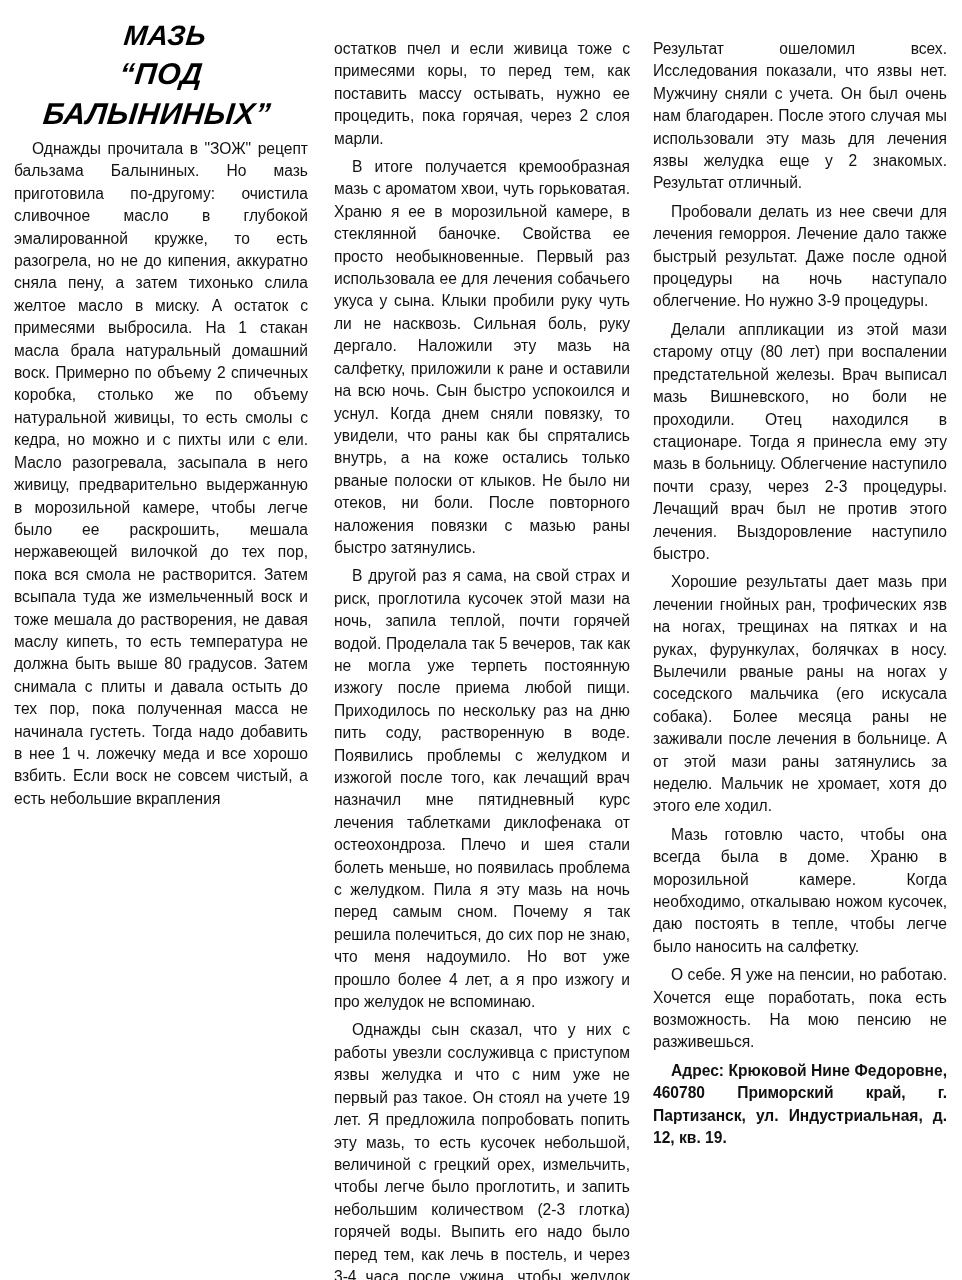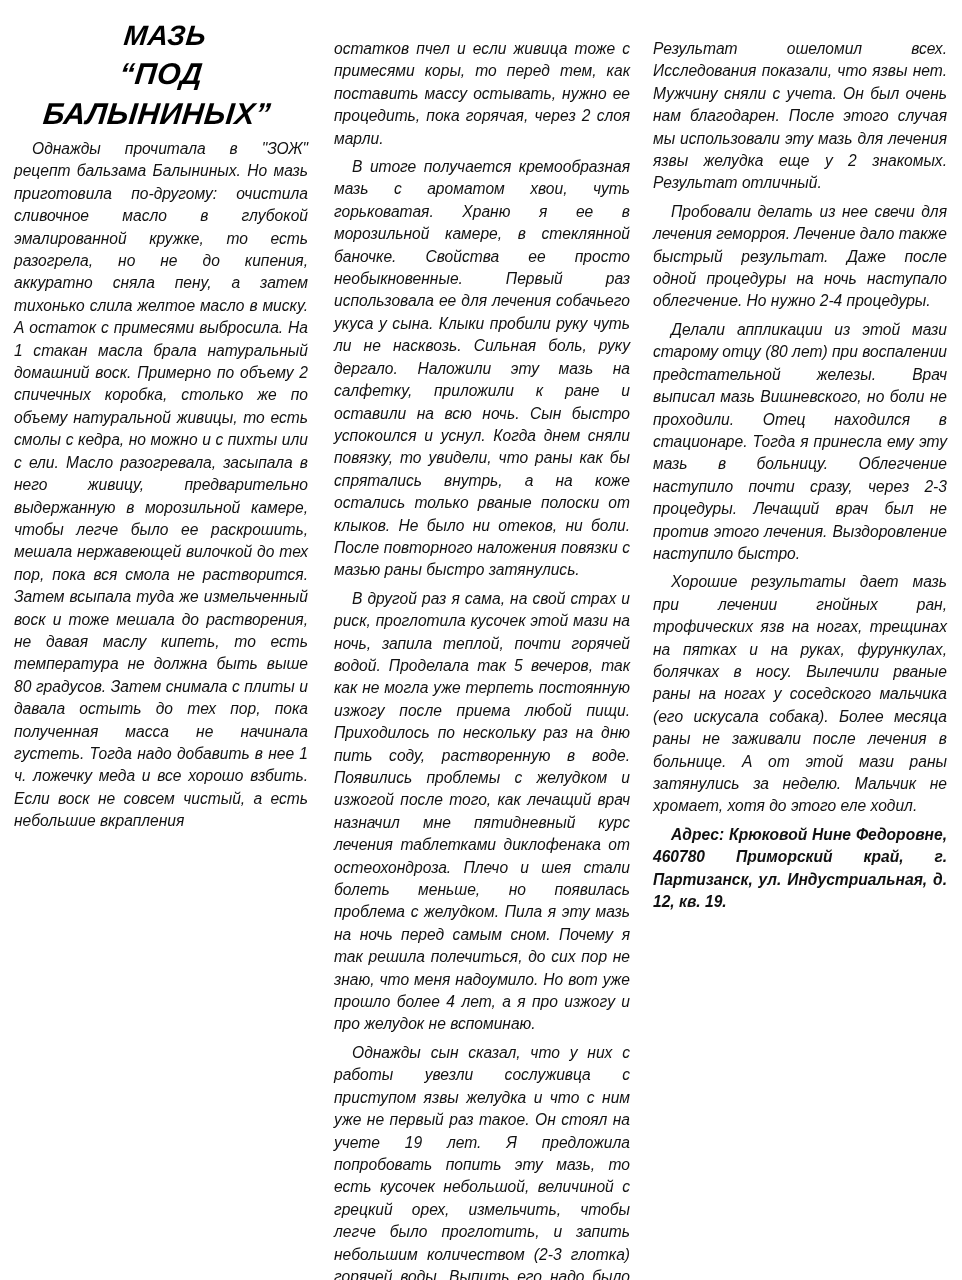--- a/index.html
+++ b/index.html
@@ -16,21 +16,21 @@
   .col-3 { left: 653px; width: 294px; top: 38px; }
   .headline {
     font-family: "Liberation Sans", sans-serif;
     font-weight: 900; font-style: italic;
     text-align: center; letter-spacing: 0.5px;
     color: #000; margin: 0 0 4px 0;
     transform: skewX(-6deg);
   }
   .headline .l1 { display: block; font-size: 28px; line-height: 36px; }
   .headline .l2 { display: block; font-size: 30px; line-height: 40px; }
-  p { margin: 0 0 6px 0; text-indent: 18px; font-style: italic; }
+  p { margin: 0 0 6px 0; text-indent: 18px; }
   p.cont { text-indent: 0; }
   p.address { font-weight: bold; margin-top: 4px; }
 </style>
 </head>
 <body>
 
 <div class="page">
 
   <div class="col col-1">
     <h1 class="headline">
@@ -42,19 +42,21 @@
 
   <div class="col col-2">
     <p class="cont">остатков пчел и если живица тоже с примесями коры, то перед тем, как поставить массу остывать, нужно ее процедить, пока горячая, через 2 слоя марли.</p>
     <p>В итоге получается кремообразная мазь с ароматом хвои, чуть горьковатая. Храню я ее в морозильной камере, в стеклянной баночке. Свойства ее просто необыкновенные. Первый раз использовала ее для лечения собачьего укуса у сына. Клыки пробили руку чуть ли не насквозь. Сильная боль, руку дергало. Наложили эту мазь на салфетку, приложили к ране и оставили на всю ночь. Сын быстро успокоился и уснул. Когда днем сняли повязку, то увидели, что раны как бы спрятались внутрь, а на коже остались только рваные полоски от клыков. Не было ни отеков, ни боли. После повторного наложения повязки с мазью раны быстро затянулись.</p>
     <p>В другой раз я сама, на свой страх и риск, проглотила кусочек этой мази на ночь, запила теплой, почти горячей водой. Проделала так 5 вечеров, так как не могла уже терпеть постоянную изжогу после приема любой пищи. Приходилось по нескольку раз на дню пить соду, растворенную в воде. Появились проблемы с желудком и изжогой после того, как лечащий врач назначил мне пятидневный курс лечения таблетками диклофенака от остеохондроза. Плечо и шея стали болеть меньше, но появилась проблема с желудком. Пила я эту мазь на ночь перед самым сном. Почему я так решила полечиться, до сих пор не знаю, что меня надоумило. Но вот уже прошло более 4 лет, а я про изжогу и про желудок не вспоминаю.</p>
     <p>Однажды сын сказал, что у них с работы увезли сослуживца с приступом язвы желудка и что с ним уже не первый раз такое. Он стоял на учете 19 лет. Я предложила попробовать попить эту мазь, то есть кусочек небольшой, величиной с грецкий орех, измельчить, чтобы легче было проглотить, и запить небольшим количеством (2-3 глотка) горячей воды. Выпить его надо было перед тем, как лечь в постель, и через 3-4 часа после ужина, чтобы желудок был пустой. И передала майонезную баночку этой мази.</p>
   </div>
 
   <div class="col col-3">
     <p class="cont">Результат ошеломил всех. Исследования показали, что язвы нет. Мужчину сняли с учета. Он был очень нам благодарен. После этого случая мы использовали эту мазь для лечения язвы желудка еще у 2 знакомых. Результат отличный.</p>
-    <p>Пробовали делать из нее свечи для лечения геморроя. Лечение дало также быстрый результат. Даже после одной процедуры на ночь наступало облегчение. Но нужно 2-4 процедуры.</p>
+    <p>Пробовали делать из нее свечи для лечения геморроя. Лечение дало также быстрый результат. Даже после одной процедуры на ночь наступало облегчение. Но нужно 3-9 процедуры.</p>
     <p>Делали аппликации из этой мази старому отцу (80 лет) при воспалении предстательной железы. Врач выписал мазь Вишневского, но боли не проходили. Отец находился в стационаре. Тогда я принесла ему эту мазь в больницу. Облегчение наступило почти сразу, через 2-3 процедуры. Лечащий врач был не против этого лечения. Выздоровление наступило быстро.</p>
     <p>Хорошие результаты дает мазь при лечении гнойных ран, трофических язв на ногах, трещинах на пятках и на руках, фурункулах, болячках в носу. Вылечили рваные раны на ногах у соседского мальчика (его искусала собака). Более месяца раны не заживали после лечения в больнице. А от этой мази раны затянулись за неделю. Мальчик не хромает, хотя до этого еле ходил.</p>
+    <p>Мазь готовлю часто, чтобы она всегда была в доме. Храню в морозильной камере. Когда необходимо, откалываю ножом кусочек, даю постоять в тепле, чтобы легче было наносить на салфетку.</p>
+    <p>О себе. Я уже на пенсии, но работаю. Хочется еще поработать, пока есть возможность. На мою пенсию не разживешься.</p>
     <p class="address">Адрес: Крюковой Нине Федоровне, 460780 Приморский край, г. Партизанск, ул. Индустриальная, д. 12, кв. 19.</p>
   </div>
 
 </div>
 
 </body></html>

